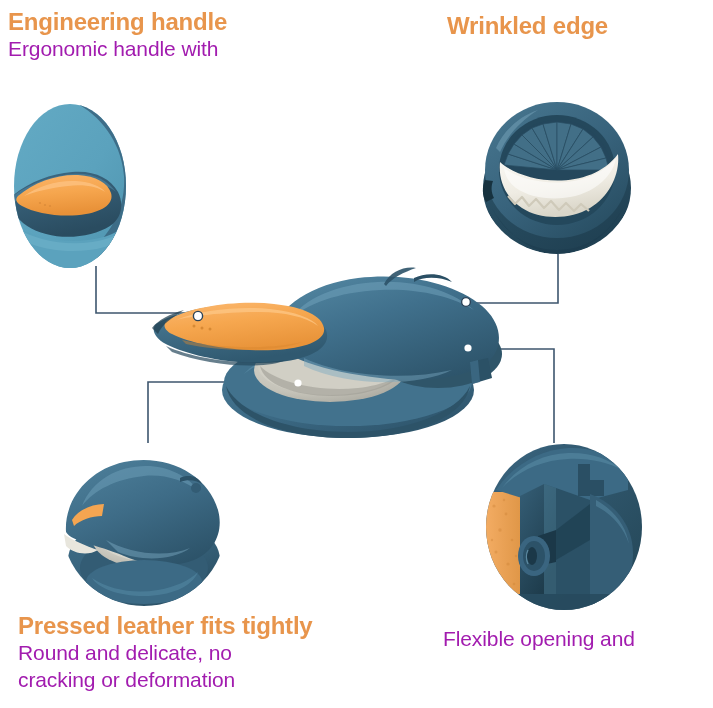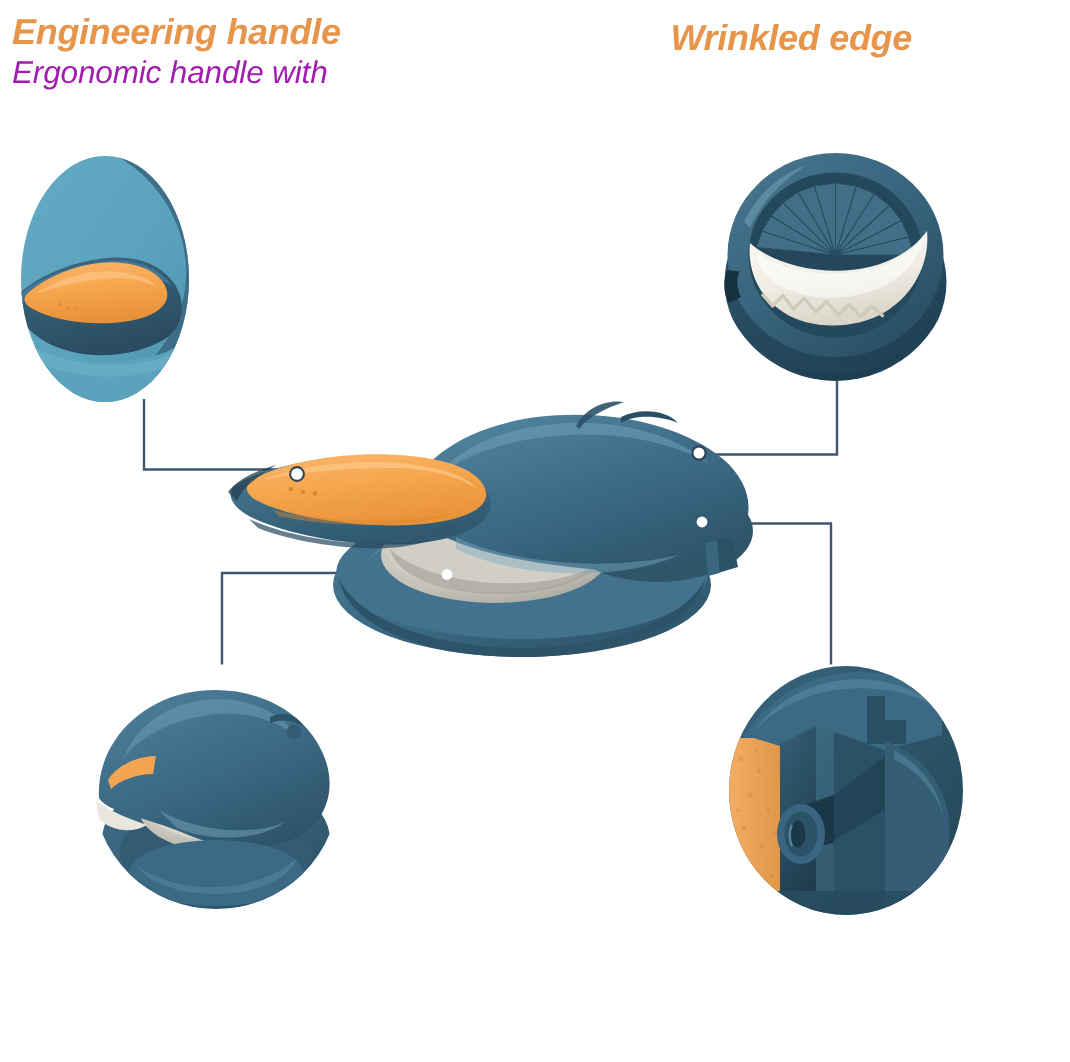--- a/index.html
+++ b/index.html
@@ -6,21 +6,20 @@
   html, body {
     width: 713px; height: 708px;
     background: #ffffff;
     font-family: "Liberation Sans", sans-serif;
     overflow: hidden;
   }
   .page {
     position: relative;
     width: 657px; height: 708px;
     background: #ffffff;
-    font-style: italic;
   }
 
   
   .callout { position: absolute; }
   .callout .ttl {
     color: #E8954C;
     font-weight: 700;
     font-size: 24px;
     line-height: 1.18;
     letter-spacing: -0.2px;
@@ -92,23 +91,31 @@
     <div class="ttl">Engineering handle</div>
     <div class="sub">
       <span>Ergonomic handle with</span>
     </div>
   </div>
 
   <div class="callout" id="callout-tr">
     <div class="ttl">Wrinkled edge</div>
   </div>
 
+  <div class="callout" id="callout-bl">
+    <div class="ttl">Pressed leather fits tightly</div>
+    <div class="sub">
+      <span>Round and delicate, no</span>
+      <span>cracking or deformation</span>
+    </div>
+  </div>
 
   <div class="callout" id="callout-br">
     <div class="sub">
+      <span>Flexible opening and</span>
     </div>
   </div>
 
   <div class="detail-circle" id="circle-tl">
     <svg class="inner" viewBox="0 0 112 164" preserveAspectRatio="none">
       <defs>
         <linearGradient id="tlBack" x1="0" y1="0" x2="1" y2="1">
           <stop offset="0" stop-color="#63AAC4"></stop>
           <stop offset="0.55" stop-color="#5BA2BD"></stop>
           <stop offset="1" stop-color="#4E93AE"></stop>

